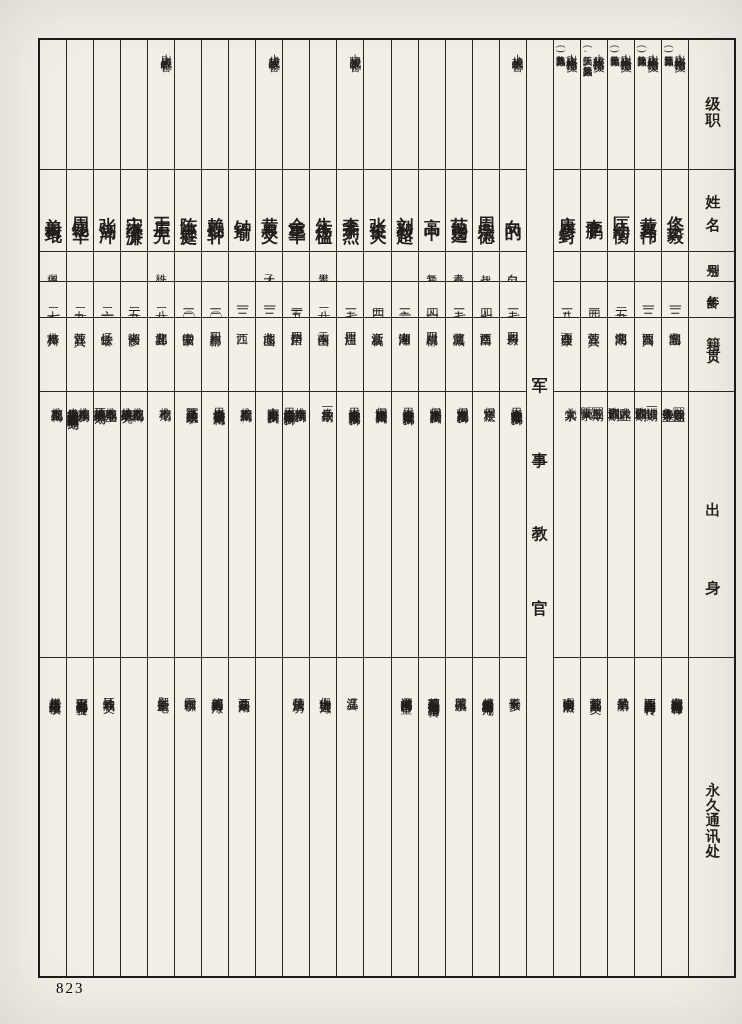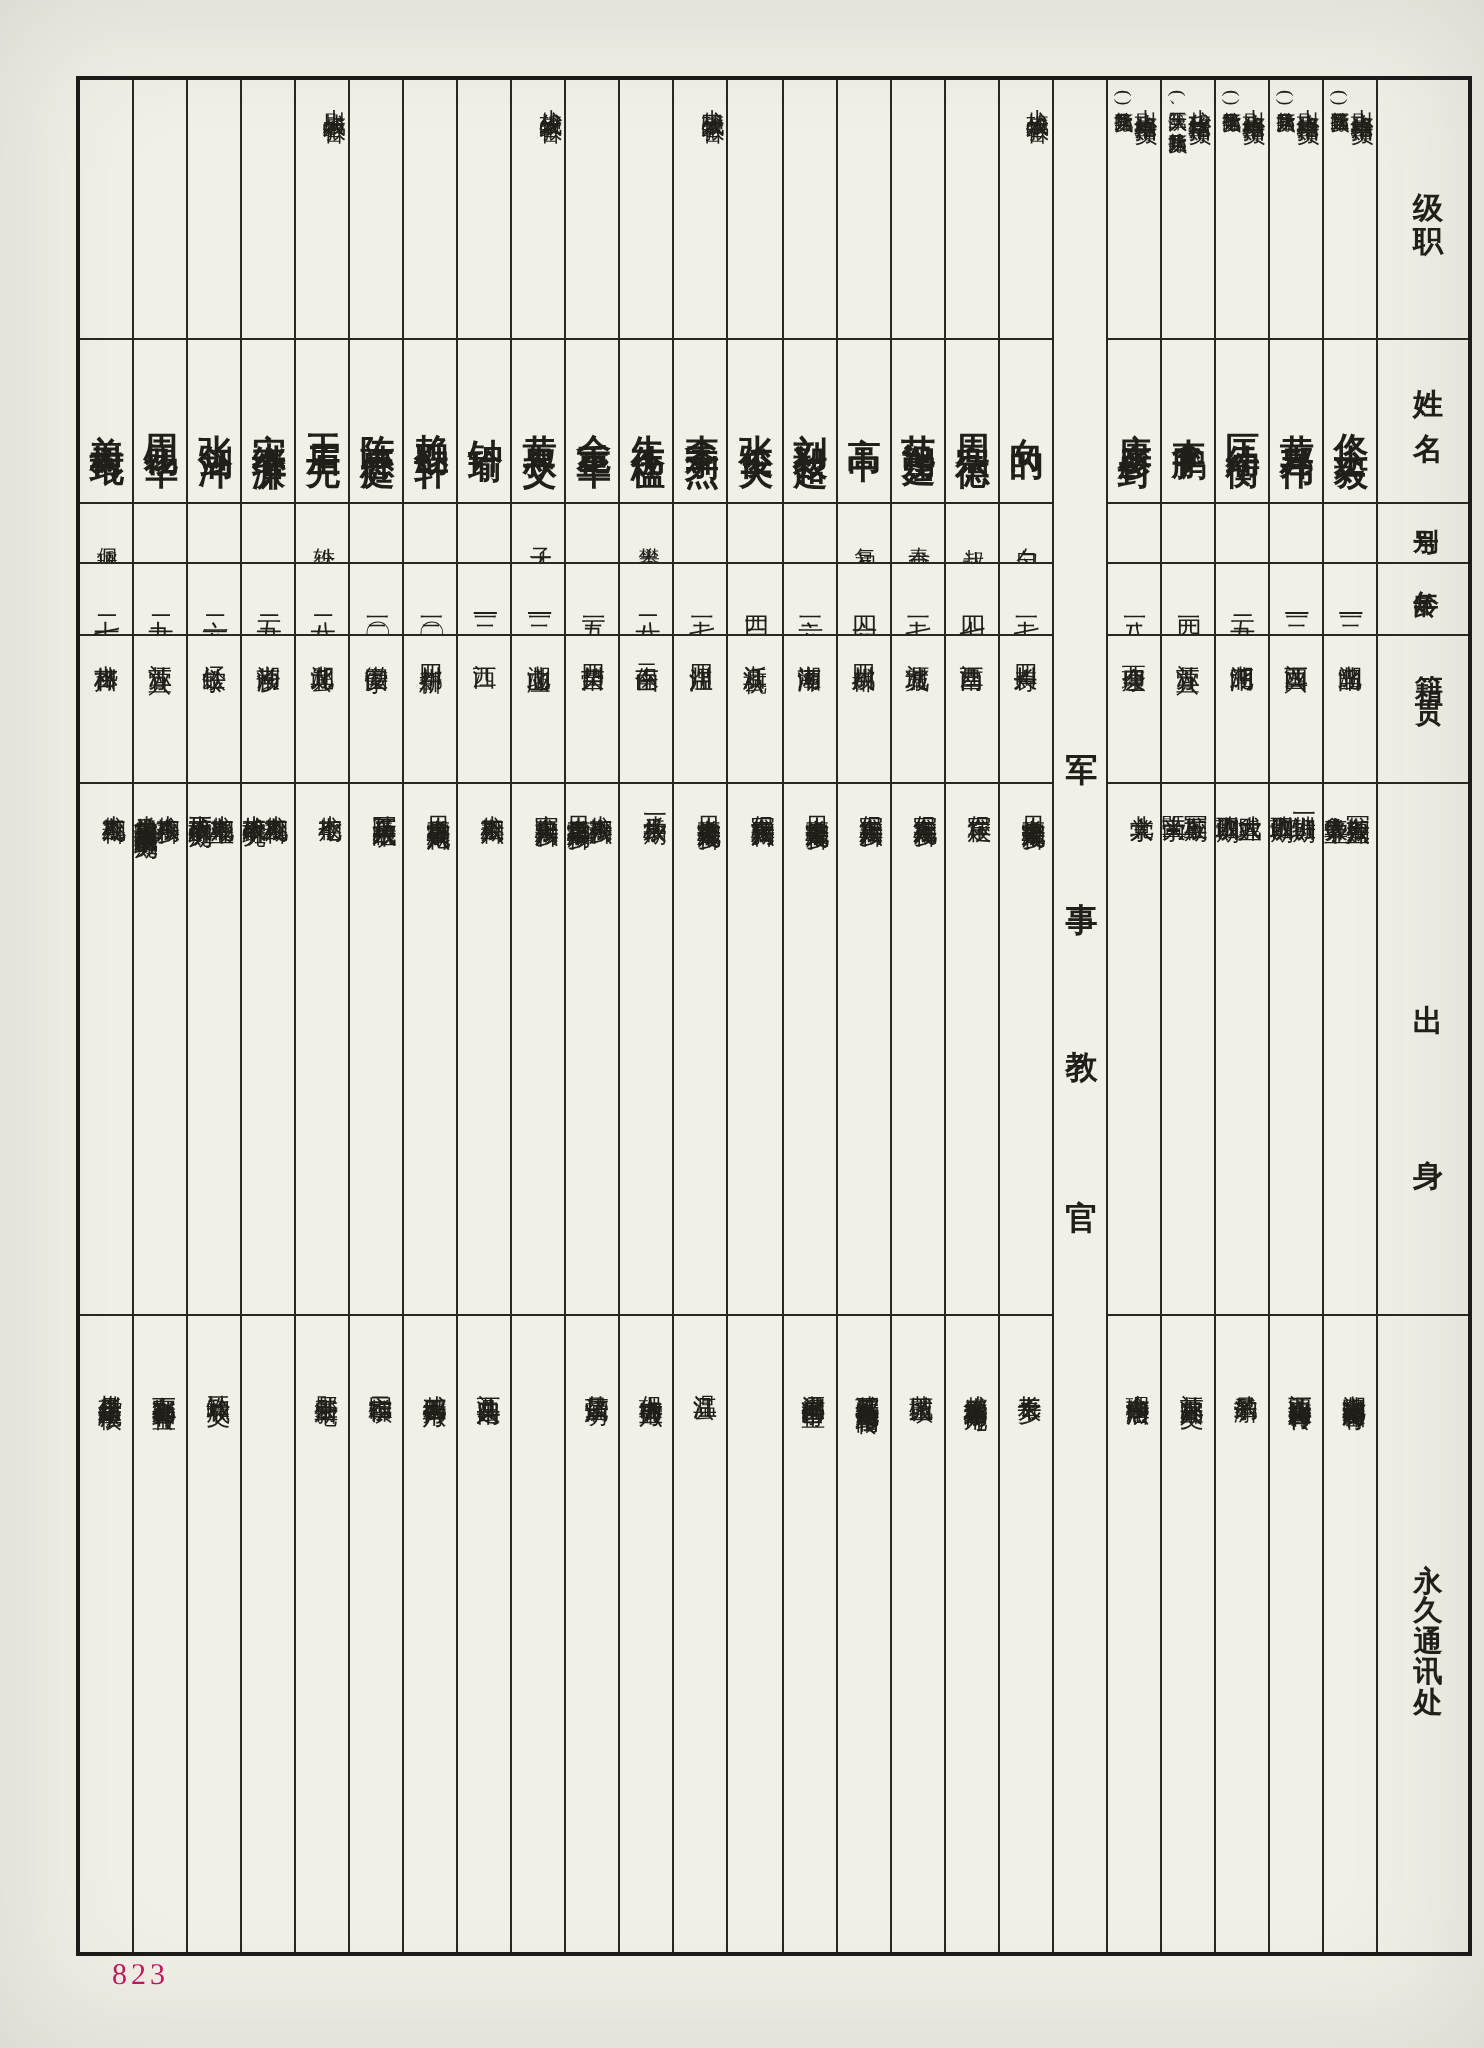--- a/index.html
+++ b/index.html
@@ -53,21 +53,21 @@
   .p-background{font-size:12px;letter-spacing:.05em;line-height:11px;padding:6px 4px 0 0;white-space:pre-line;}
   .p-address{font-size:12px;letter-spacing:.05em;line-height:12px;padding:30px 5px 0 0;white-space:pre-line;}
   
   .section-label{
     writing-mode:vertical-rl;text-orientation:upright;
     font-size:16px;font-weight:bold;letter-spacing:4.6em;
     padding-top:325px;line-height:25px;height:100%;box-sizing:border-box;
   }
   .pageno{
     position:absolute;left:56px;top:980px;
-    font-size:15px;letter-spacing:2px;color:#be185d;
+    font-size:15px;letter-spacing:2px;color:#000000;
   }
 </style>
 </head>
 <body>
 
 <div class="page">
 
   <div class="table">
     <div class="col header-col">
       <div class="cell hcell r-rank h-rank">级职</div>

